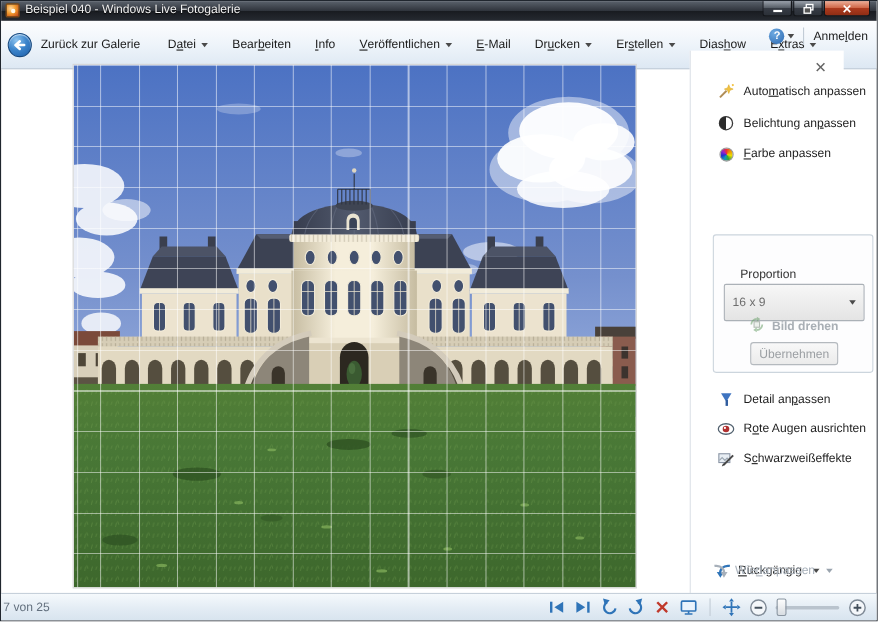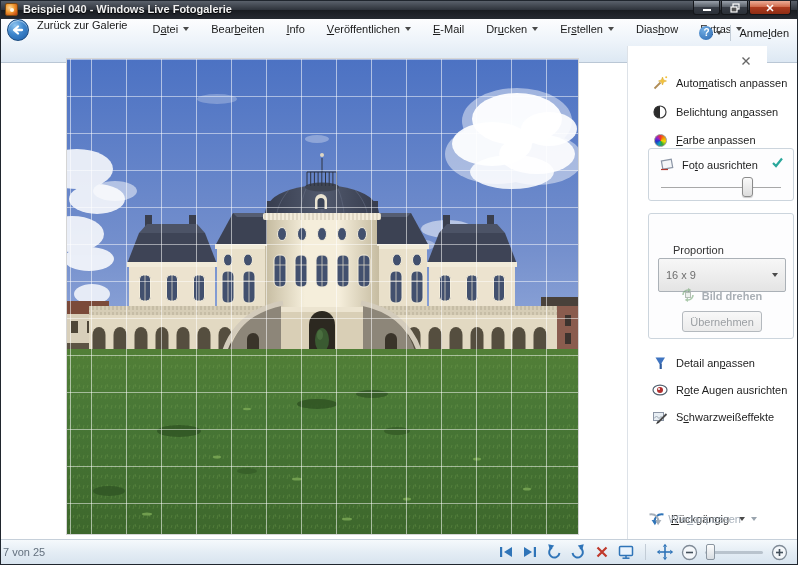--- a/index.html
+++ b/index.html
@@ -2,36 +2,36 @@
 <html><head>
 <meta charset="utf-8">
 <style>
   * { box-sizing: border-box; margin: 0; padding: 0; }
   html,body { background:#fff; }
   body { font-family: "Liberation Sans", "DejaVu Sans", sans-serif; }
   #window { position:relative; width:798px; height:565px; background:#fff; overflow:hidden; border:1px solid #20262e; }
 
   
   .titlebar { position:absolute; left:0; top:0; width:100%; height:18px;
-    background:linear-gradient(#5a616b 0%, #30353d 48%, #191c21 52%, #262a31 100%);font-weight:bold; }
+    background:linear-gradient(#5a616b 0%, #30353d 48%, #191c21 52%, #262a31 100%); }
   .app-icon { position:absolute; left:4px; top:2px; width:13px; height:13px; border-radius:2px;
     background:radial-gradient(circle at 35% 35%, #ffd9a0, #f09a2e 45%, #c54a18 90%); border:1px solid #7e4a12; }
   .app-icon i { position:absolute; left:4px; top:4px; width:4px; height:4px; border-radius:50%; background:#fff8e8; }
   .title-text { position:absolute; left:22px; top:2px; color:#f2f2f2; font-size:11px; text-shadow:0 1px 1px #000; white-space:nowrap; }
   .caption { position:absolute; right:6px; top:0; display:flex; }
   .capbtn { height:14px; border:1px solid #14161a; border-top:none; border-radius:0 0 3px 3px;
     display:flex; align-items:center; justify-content:center; margin-left:1px;
     background:linear-gradient(#9aa1ab 0%, #596069 45%, #363b44 50%, #2b3038 100%); }
   .capbtn.min, .capbtn.restore { width:27px; }
   .capbtn.close { width:42px; background:linear-gradient(#edad97 0%, #d06a4b 45%, #ad3a1e 50%, #8e2d14 100%); }
 
   
   .menubar { position:absolute; left:0; top:18px; width:100%; height:44px;
     background:linear-gradient(#fdfdfe 0%, #eef4fa 50%, #dde8f3 100%);
-    border-bottom:1px solid #bac7d5; display:flex; align-items:flex-start; font-size:11px; color:#1a1a1a; }
+    border-bottom:1px solid #bac7d5; display:flex; align-items:center; font-size:11px; color:#1a1a1a; }
   .back-btn { width:22px; height:22px; border-radius:50%; margin:0 8px 0 6px; position:relative;
     background:radial-gradient(circle at 35% 28%, #8ec4ef 0%, #3e86cc 45%, #1b5ca8 100%);
     border:1px solid #17497f; box-shadow:inset 0 1px 1px rgba(255,255,255,.6); flex:0 0 auto; }
   .back-label { margin-right:14px; white-space:nowrap; }
   .menu-item { padding:4px 11px; white-space:nowrap; display:flex; align-items:center; cursor:default; }
   .caret { display:inline-block; width:0; height:0; border-left:3px solid transparent; border-right:3px solid transparent;
     border-top:4px solid #4a4a4a; margin-left:5px; }
   .caret.light { border-top-color:#9aa4ae; }
   .menu-right { position:absolute; right:8px; top:0; height:27px; display:flex; align-items:center; }
   .help-circle { width:14px; height:14px; border-radius:50%; color:#fff; font-size:10px; font-weight:bold;
@@ -435,41 +435,20 @@
       <span><span>Belichtung an</span><span class="ak">p</span><span>assen</span></span>
     </div>
 
     <div class="tool-row" style="top:85px">
       <span class="ico">
           <span class="colorwheel"></span>
         </span>
       <span><span></span><span class="ak">F</span><span>arbe anpassen</span></span>
     </div>
 
-    <div class="pbox" style="top:102px;height:53px">
-      <div class="pbox-title">
-        <span class="ico">
-          <svg width="16" height="16">
-              <g transform="rotate(-10 8 8)">
-                <rect x="3" y="4" width="10" height="8.5" fill="#f4f6f8" stroke="#8b95a5" stroke-width="1.2"></rect>
-              </g>
-              <line x1="2" y1="13.5" x2="9" y2="13.5" stroke="#b0392f" stroke-width="1.2"></line>
-            </svg>
-        </span>
-        <span><span>Fo</span><span class="ak">t</span><span>o ausrichten</span></span>
-      </div>
-      <span class="pbox-check">
-        <svg width="13" height="11">
-            <path d="M2,6 L5,9 L11,1.5" stroke="#2aa79b" stroke-width="2.2" fill="none"></path>
-          </svg>
-      </span>
-      <div class="slider-track">
-        <span class="slider-handle" style="left: 72%;"></span>
-      </div>
-    </div>
 
     <div class="pbox" style="top:167px;height:126px">
       <span class="plabel" style="top:30px">Proportion</span>
       <div class="pselect">
         <span>16 x 9</span>
         <span class="caret"></span>
       </div>
       <div class="dis-row">
         <span class="ico" style="opacity:.55">
           <svg width="16" height="16">

